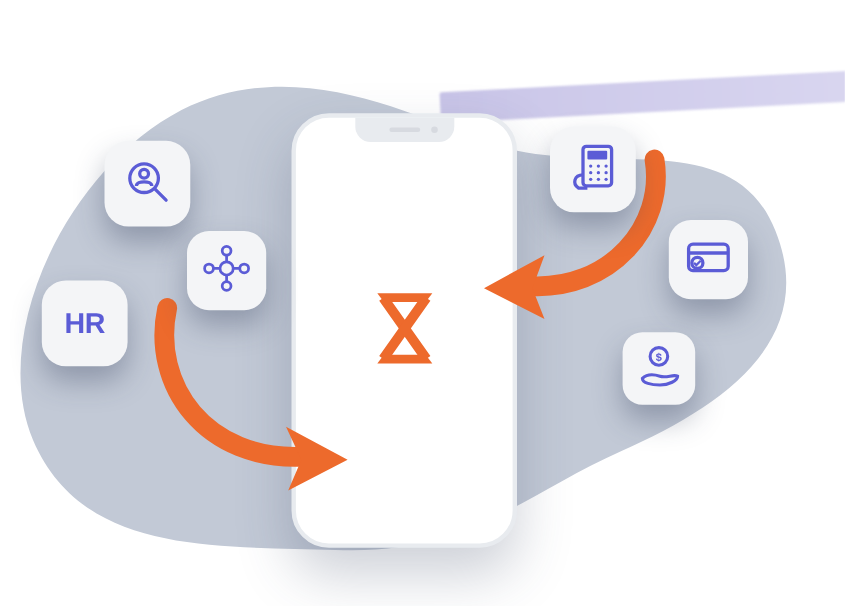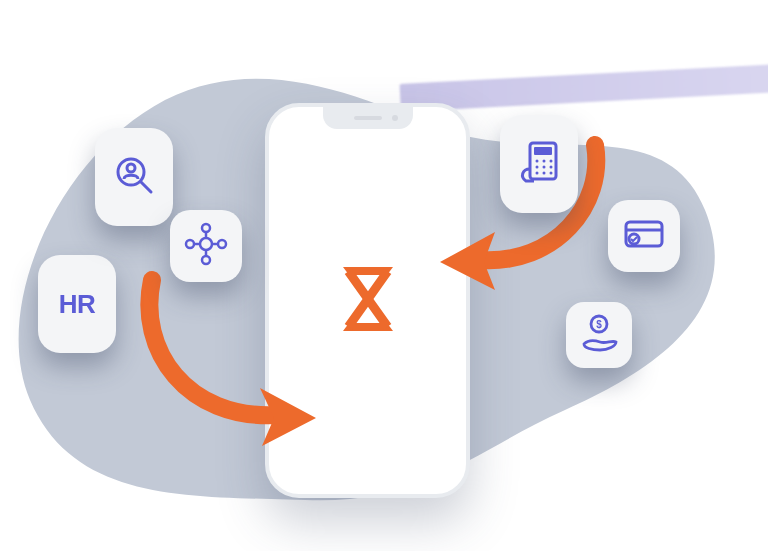--- a/index.html
+++ b/index.html
@@ -80,21 +80,21 @@
   .tile {
     position: absolute;
     background: #f4f5f7;
     border-radius: 22px;
     box-shadow: 0 14px 26px rgba(50,60,90,0.35);
     display: flex;
     align-items: center;
     justify-content: center;
     color: #5b5cd6;
   }
-  .tile.s78 { width: 78px; height: 98px; }
+  .tile.s78 { width: 78px; height: 78px; }
   .tile.s72 { width: 72px; height: 72px; border-radius: 20px; }
   .tile.s66 { width: 66px; height: 66px; border-radius: 18px; }
   .hr-text {
     font-weight: 800;
     font-size: 26px;
     letter-spacing: -0.5px;
   }
   .arrow {
     position: absolute;
     fill: #ed6a2c;

